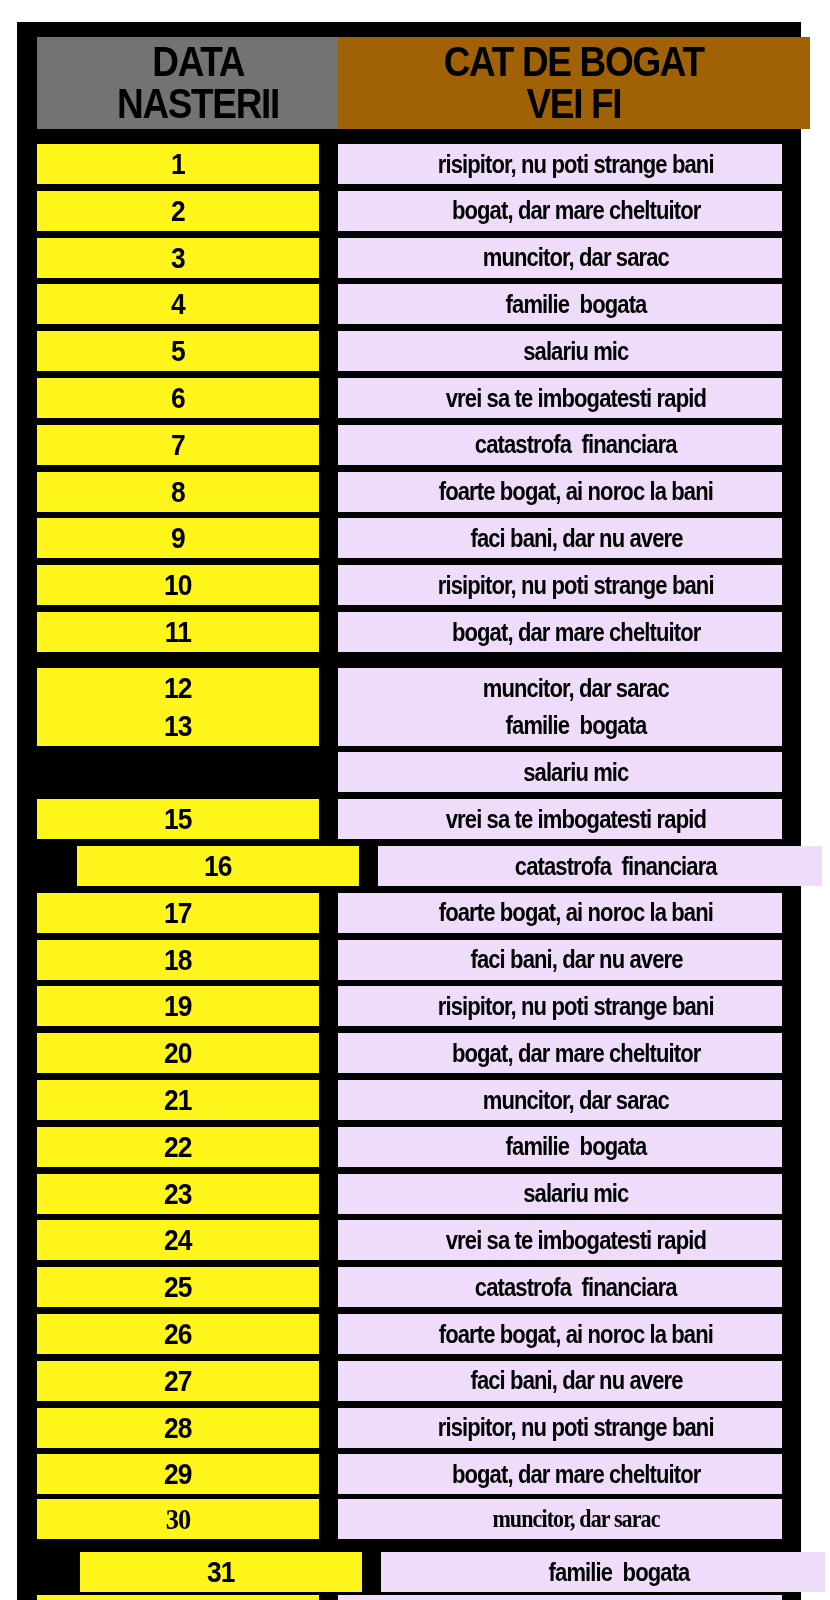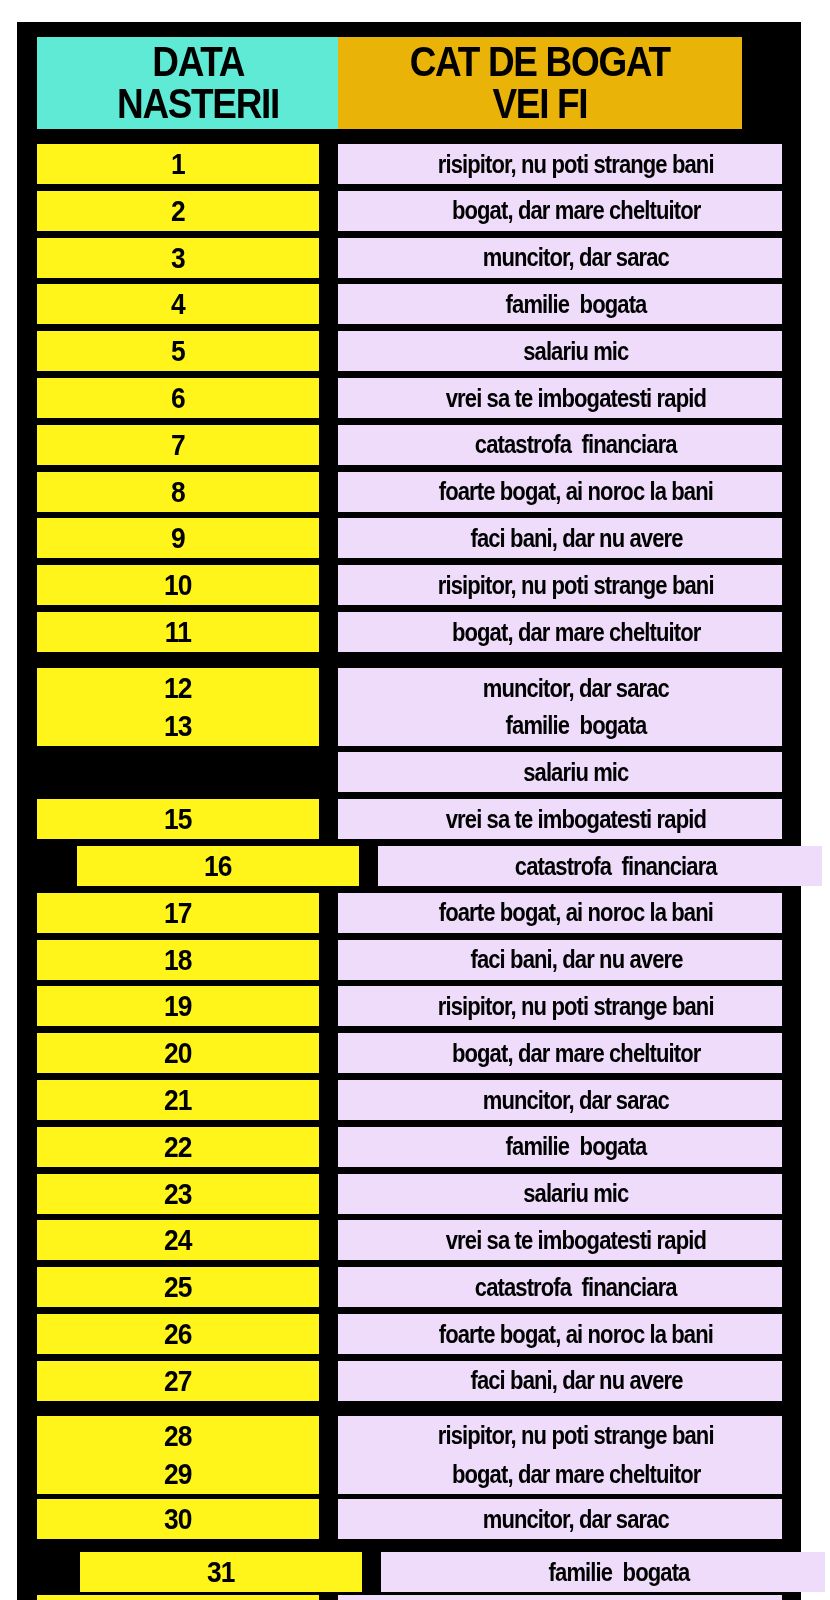--- a/index.html
+++ b/index.html
@@ -40,26 +40,26 @@
     flex-direction: column;
     font-size: 42px;
     line-height: 42px;
     letter-spacing: -1.5px;
     transform-origin: center;
   }
   .hdr span { display: block; }
   .hdr-left {
     left: 20px;
     width: 322px;
-    background: #5eead4;
+    background: #737373;
   }
   .hdr-right {
     left: 321px;
-    width: 404px;
-    background: #eab308;
+    width: 472px;
+    background: #a16207;
   }
   .rows {
     position: absolute;
     left: 0;
     top: 0;
     width: 784px;
   }
   .row {
     position: absolute;
     left: 0;
@@ -307,37 +307,37 @@
         </div>
       </div>
       <div class="row" style="top: 1338.8px;">
         <div class="cell num">
           <span class="cond">27</span>
         </div>
         <div class="cell desc">
           <span class="cond" style="white-space: pre;">faci bani, dar nu avere</span>
         </div>
       </div>
-      <div class="row" style="top: 1385.6px; margin-top: 8px;">
+      <div class="row" style="top: 1385.6px;">
         <div class="cell num">
           <span class="cond">28</span>
         </div>
         <div class="cell desc">
           <span class="cond" style="white-space: pre;">risipitor, nu poti strange bani</span>
         </div>
       </div>
       <div class="row" style="top: 1432.4px;">
         <div class="cell num">
           <span class="cond">29</span>
         </div>
         <div class="cell desc">
           <span class="cond" style="white-space: pre;">bogat, dar mare cheltuitor</span>
         </div>
       </div>
-      <div class="row" style="top: 1477px;">
+      <div class="row" style="top: 1477px; font-family: Liberation Serif, serif;">
         <div class="cell num">
           <span class="cond">30</span>
         </div>
         <div class="cell desc">
           <span class="cond" style="white-space: pre;">muncitor, dar sarac</span>
         </div>
       </div>
       <div class="row" style="top: 1530px; margin-left: 43px;">
         <div class="cell num">
           <span class="cond">31</span>

